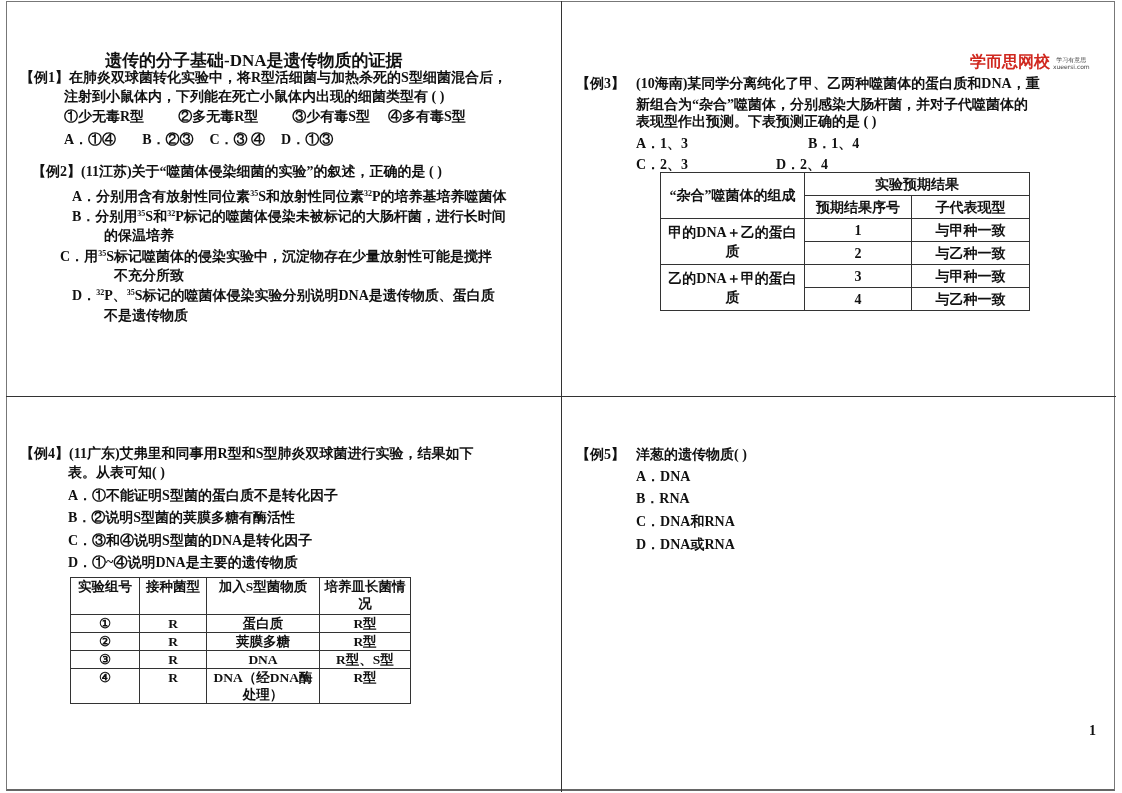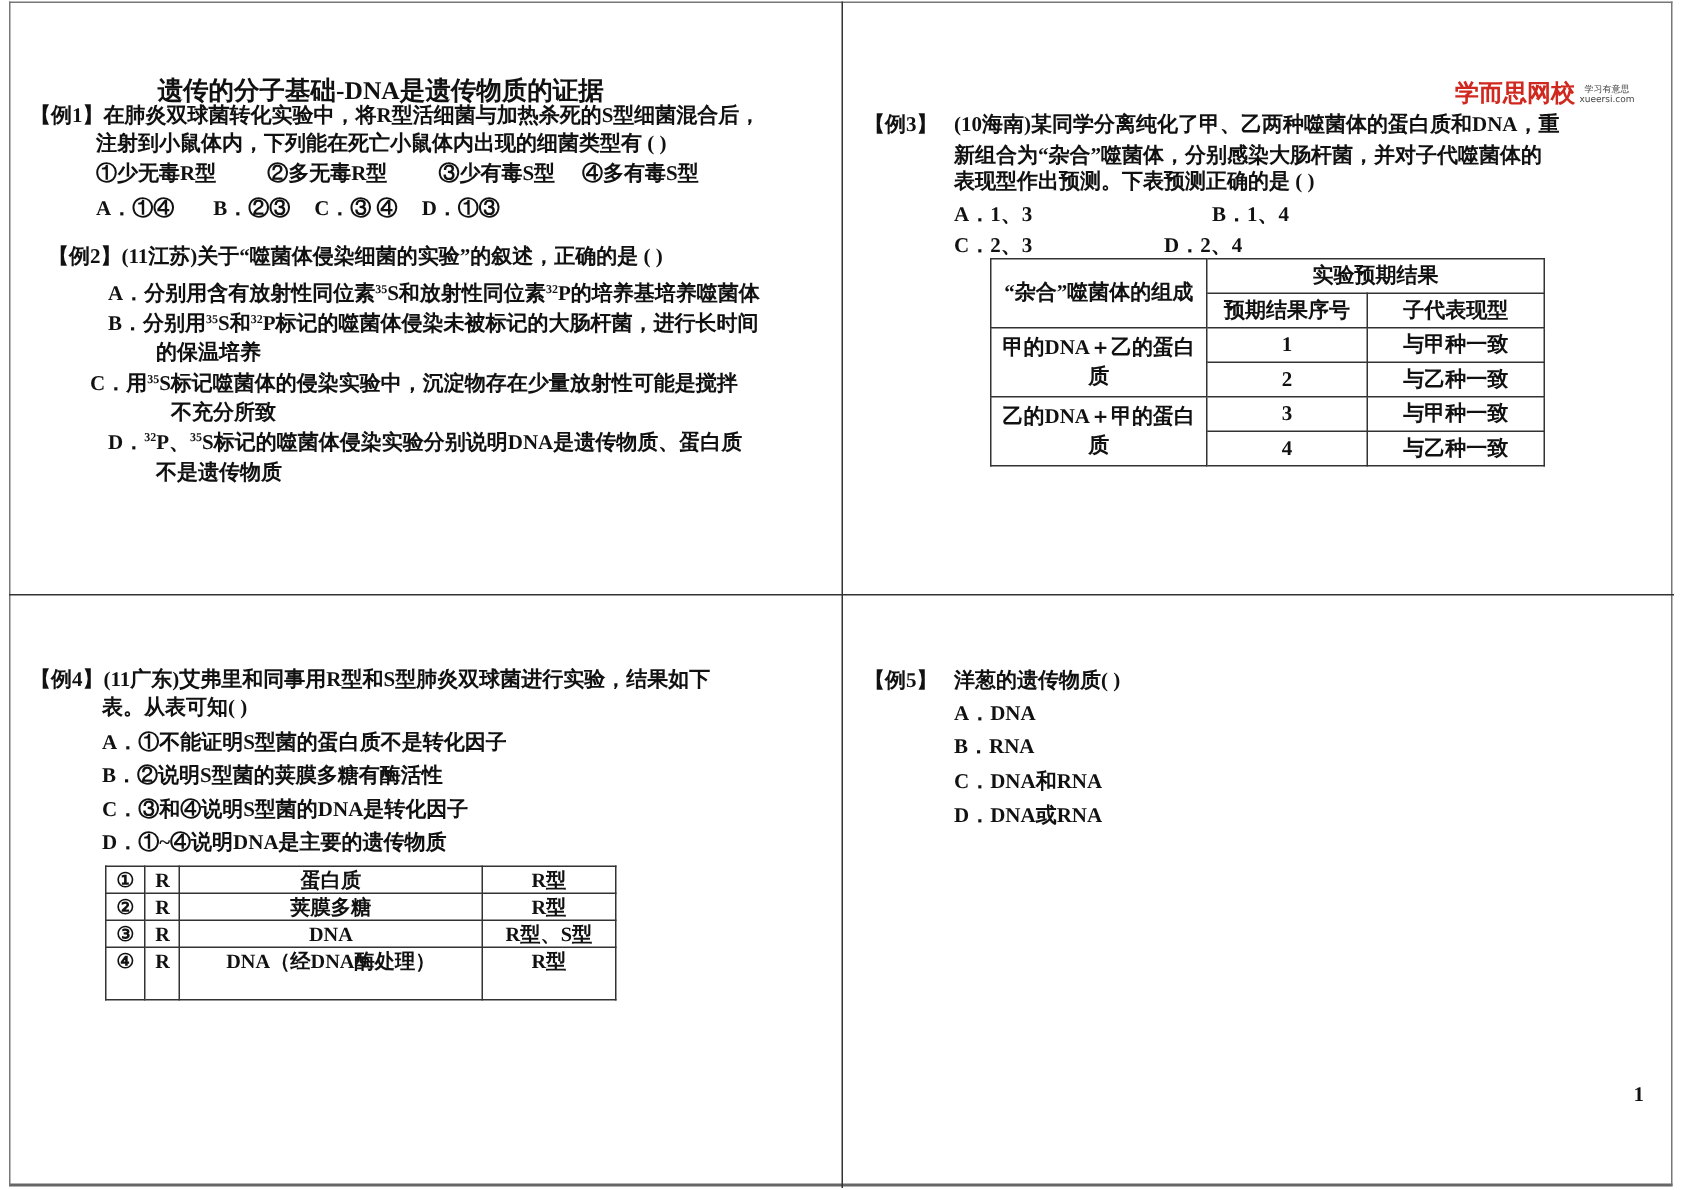--- a/index.html
+++ b/index.html
@@ -100,20 +100,26 @@
 <div>
   <div>
     <div class="abs t14" style="left:20px;top:444px;"><span>【例4】</span><span>(11广东)艾弗里和同事用R型和S型肺炎双球菌进行实验，结果如下</span></div>
     <div class="abs t14" style="left:68px;top:463px;">表。从表可知(       )</div>
     <div class="abs t14" style="left:68px;top:486px;">A．①不能证明S型菌的蛋白质不是转化因子</div>
     <div class="abs t14" style="left:68px;top:508px;">B．②说明S型菌的荚膜多糖有酶活性</div>
     <div class="abs t14" style="left:68px;top:531px;">C．③和④说明S型菌的DNA是转化因子</div>
     <div class="abs t14" style="left:68px;top:553px;">D．①~④说明DNA是主要的遗传物质</div>
     <table class="t4" style="left:70px;top:577px;width:341px;">
       <tbody>
+          <tr style="vertical-align:top;">
+        <td style="width:62px;height:36px;">实验组号</td>
+        <td style="width:60px;">接种菌型</td>
+        <td style="width:106px;">加入S型菌物质</td>
+        <td>培养皿长菌情况</td>
+      </tr>
       <tr>
         <td>①</td>
         <td>R</td>
         <td>蛋白质</td>
         <td>R型</td>
       </tr>
       <tr>
         <td>②</td>
         <td>R</td>
         <td>荚膜多糖</td>

